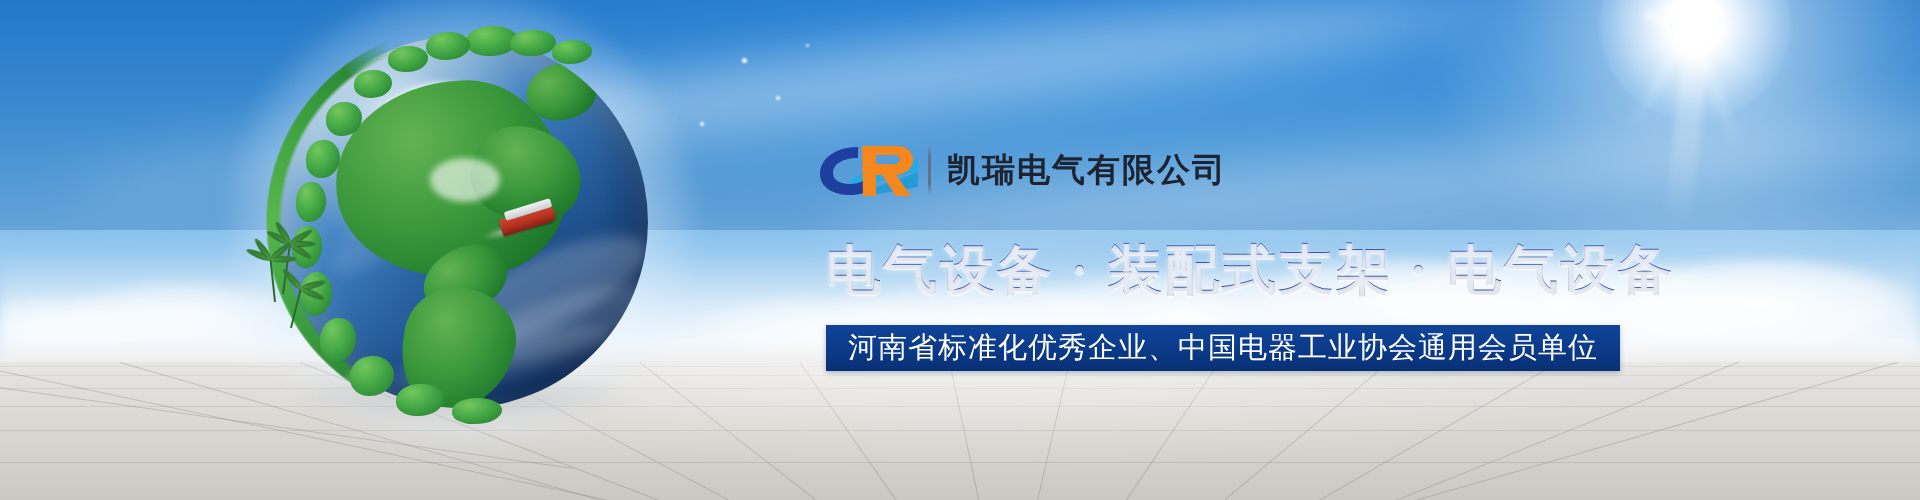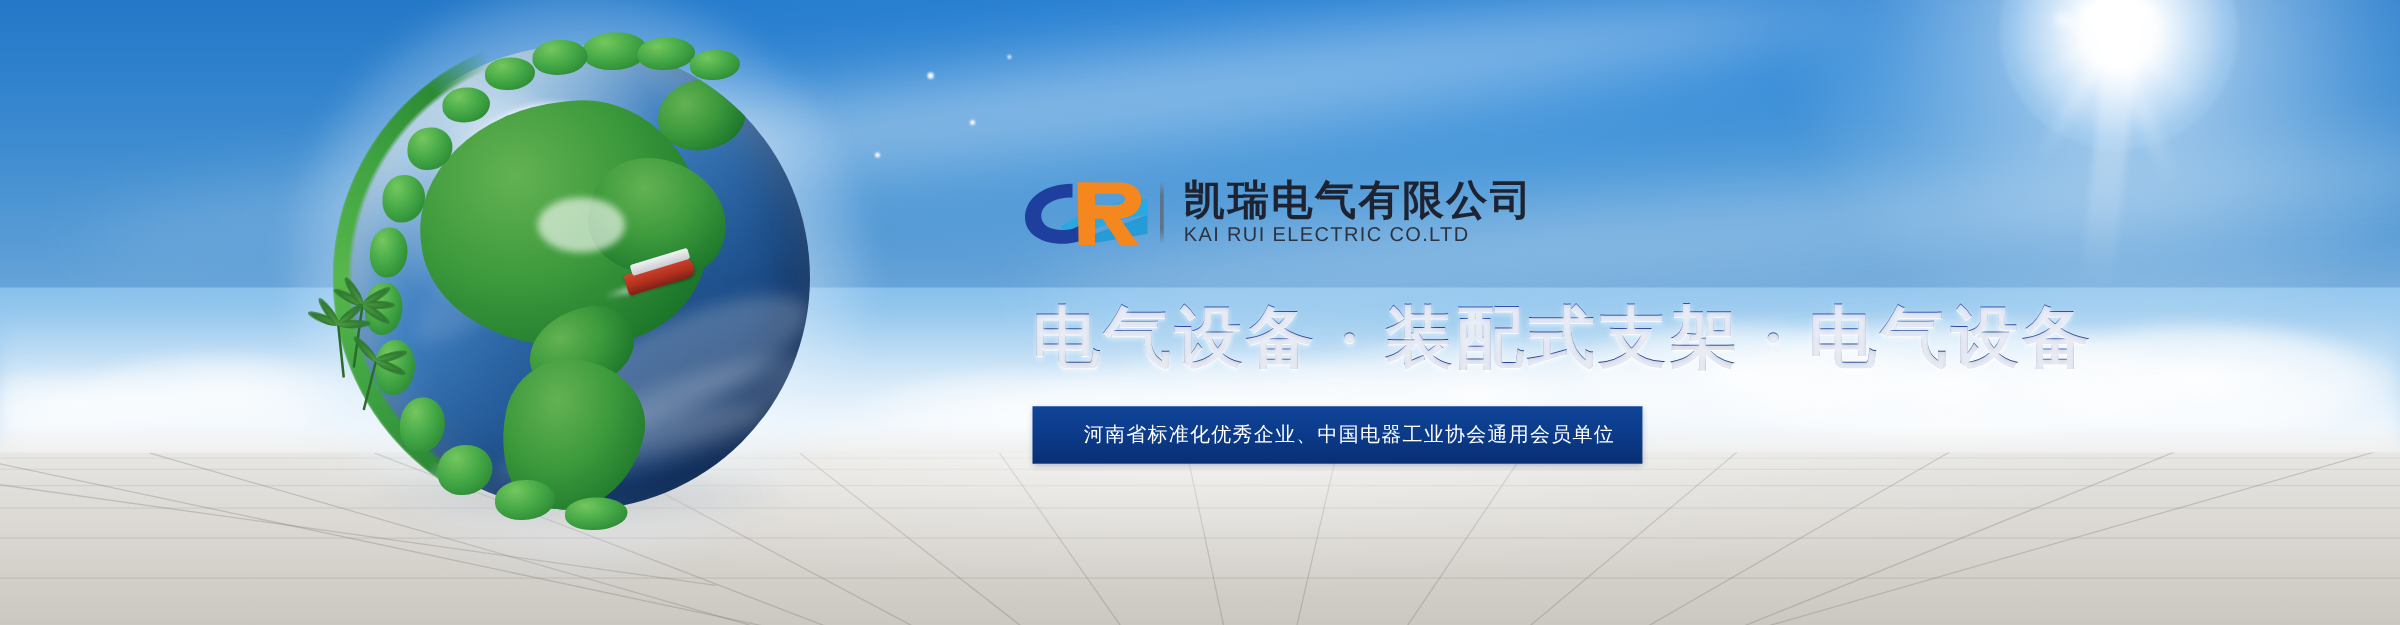--- a/index.html
+++ b/index.html
@@ -304,21 +304,21 @@
     position: relative;
     width: 104px; height: 56px;
     flex: 0 0 auto;
   }
   .logo-sep {
     width: 3px; height: 48px;
     margin: 0 16px 0 6px;
     background: linear-gradient(to bottom, rgba(120,130,145,.15), rgba(95,108,125,.85) 22%, rgba(95,108,125,.85) 78%, rgba(120,130,145,.15));
     flex: 0 0 auto;
   }
-  .logo-names { display: flex; flex-direction: column; }
+  .logo-names { display: flex; flex-direction: row; }
   .co-name-cn {
     font-family: "Liberation Sans", "DejaVu Sans", sans-serif;
     font-size: 33px;
     font-weight: 700;
     color: #1d2330;
     letter-spacing: 2px;
     line-height: 38px;
     white-space: nowrap;
   }
   .co-name-en {
@@ -352,26 +352,25 @@
     left: 826px; top: 325px;
     height: 46px;
     padding: 0 22px;
     display: flex;
     align-items: center;
     background: linear-gradient(to bottom, #104498 0%, #0b3a89 52%, #082f73 100%);
     box-shadow: 0 2px 5px rgba(20,50,100,.30);
   }
   .ribbon-text {
     font-family: Liberation Serif, serif;
-    font-size: 16px;
+    font-size: 29px;
     font-weight: 500;
     color: #ffffff;
     letter-spacing: 1px;
     white-space: nowrap;
-    margin-left: 19px;
   }
 </style>
 </head>
 <body>
 
 <div id="banner">
 
   <div class="sky"></div>
   <div class="sky-deep"></div>
 
@@ -501,21 +500,20 @@
                  L93 54 L78 54 L64 33 L58 33 L58 54 L45 54 L45 22 L74 22
                  C79 22, 82 20, 82 17 C82 14, 79 13, 74 13 L52 13 Z" fill="#f5871f"></path>
         <path d="M44 4 L58 4 L58 54 L45 54 Z" fill="#f5871f"></path>
       </svg>
     </div>
 
     <div class="logo-sep"></div>
 
     <div class="logo-names">
       <div class="co-name-cn">凯瑞电气有限公司</div>
-      <div class="co-name-en">KAI RUI ELECTRIC CO.LTD</div>
     </div>
   </div>
 
   <div class="headline">电气设备 · 装配式支架 · 电气设备</div>
 
   <div class="ribbon">
     <span class="ribbon-text">河南省标准化优秀企业、中国电器工业协会通用会员单位</span>
   </div>
 
 </div>

